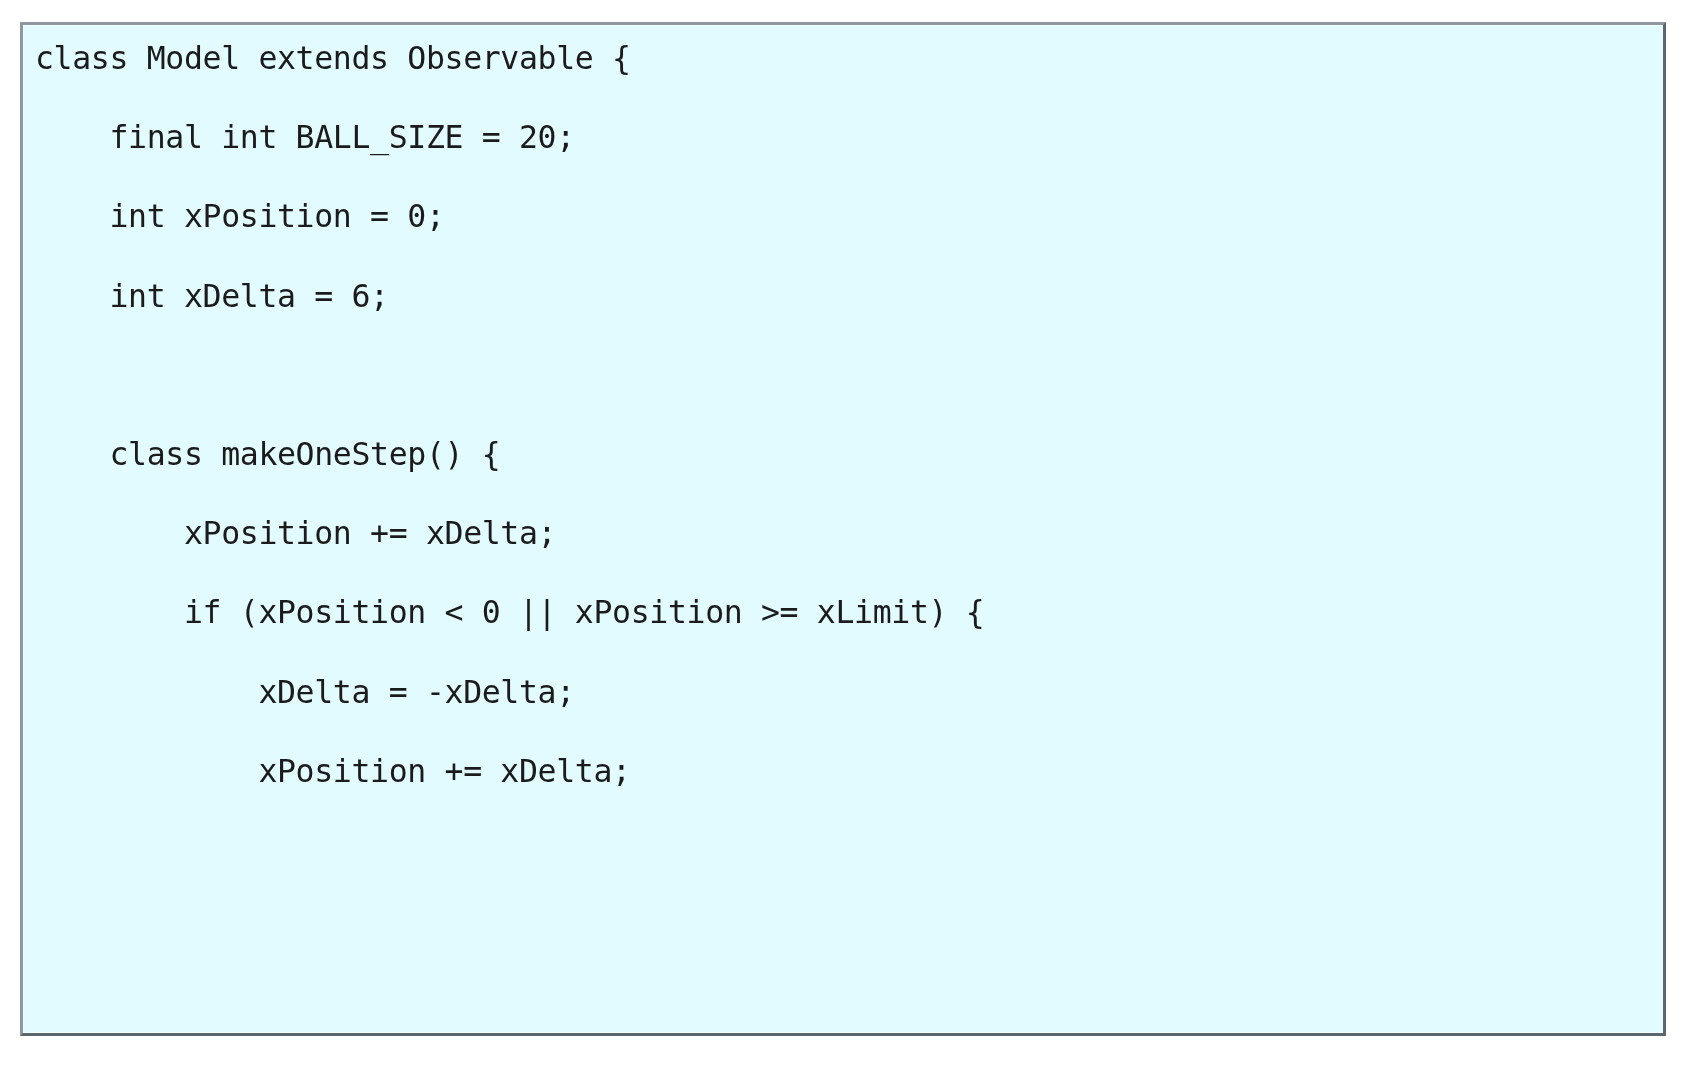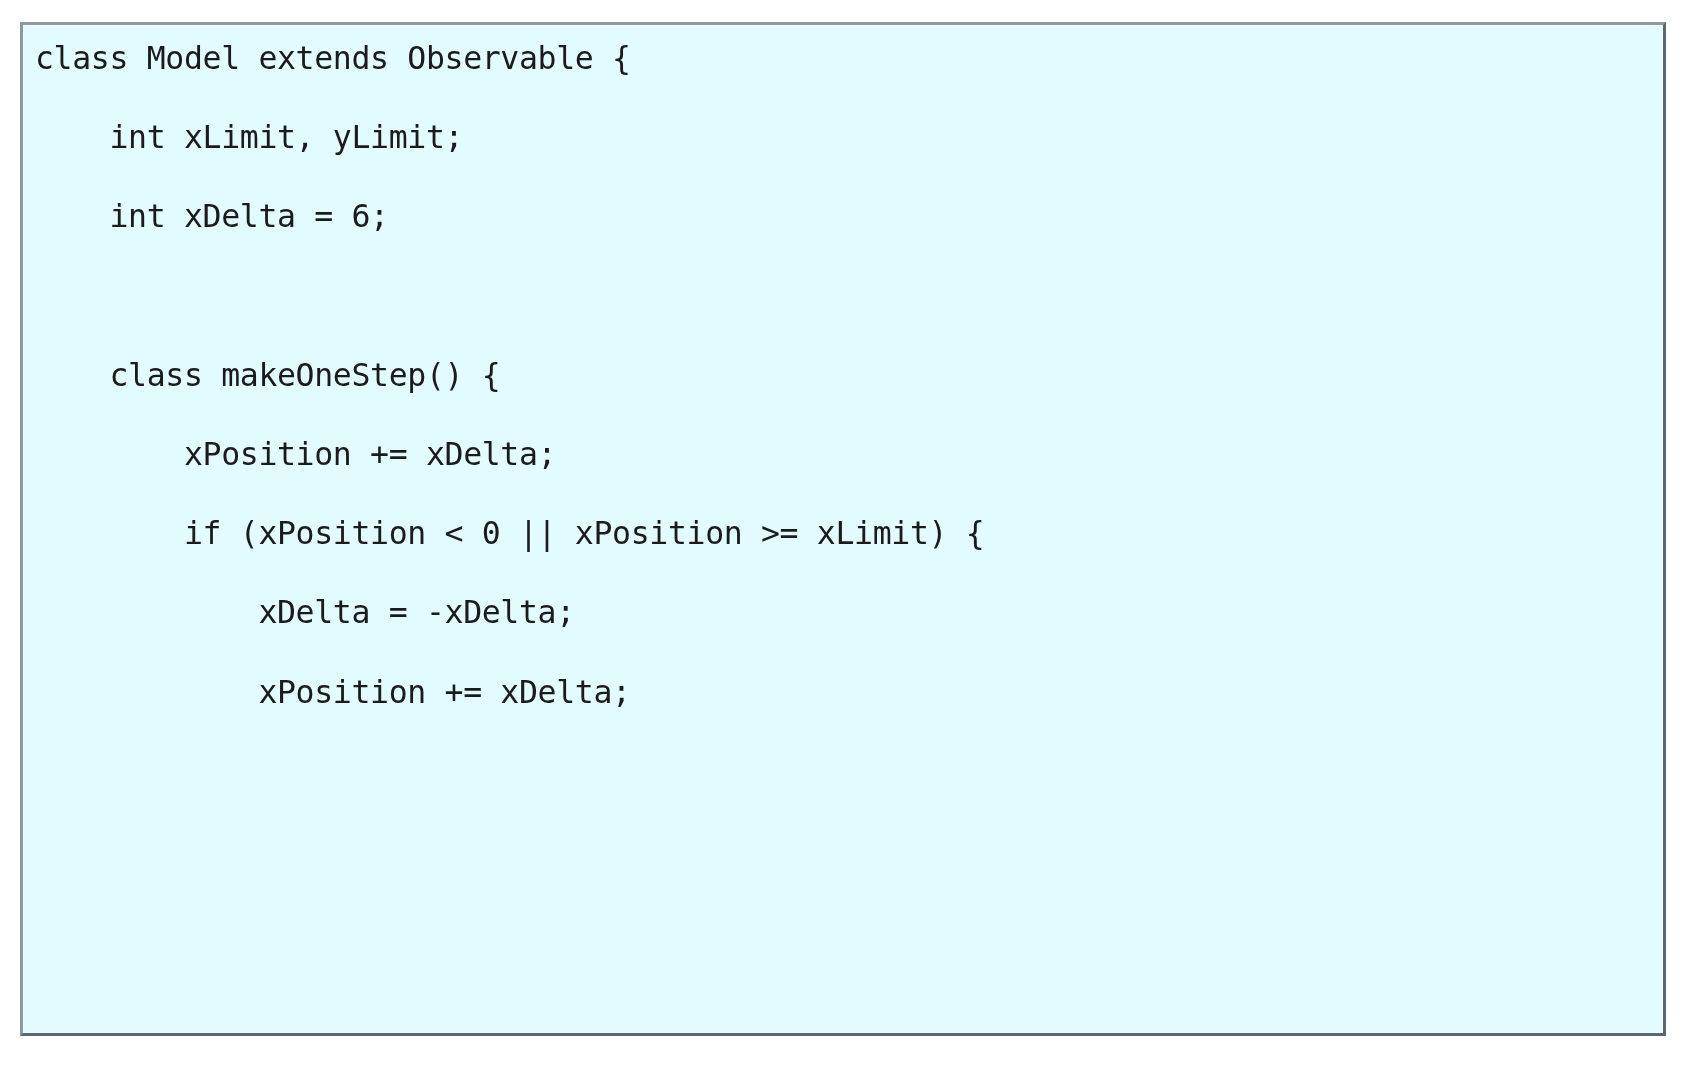--- a/index.html
+++ b/index.html
@@ -71,21 +71,22 @@
   .code-line.blank {
     min-height: 39.6px;
   }
 </style>
 </head>
 <body>
 
 <div id="page">
   <div id="code-panel">
     <pre id="code-block"><span class="code-line">class Model extends Observable {</span>
-<span class="code-line">    int xLimit, yLimit;</span>
+<span class="code-line">    final int BALL_SIZE = 20;</span>
+<span class="code-line">    int xPosition = 0;</span>
 <span class="code-line">    int xDelta = 6;</span>
 <span class="code-line blank"></span>
 <span class="code-line">    class makeOneStep() {</span>
 <span class="code-line">        xPosition += xDelta;</span>
 <span class="code-line">        if (xPosition &lt; 0 || xPosition &gt;= xLimit) {</span>
 <span class="code-line">            xDelta = -xDelta;</span>
 <span class="code-line">            xPosition += xDelta;</span>
 
 
 

